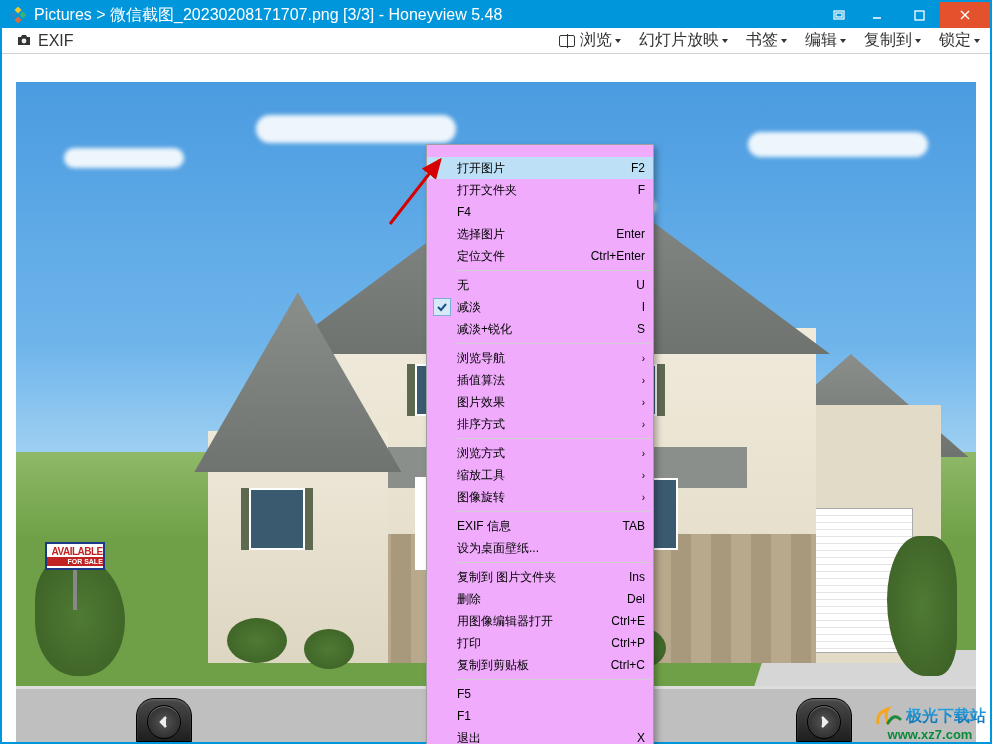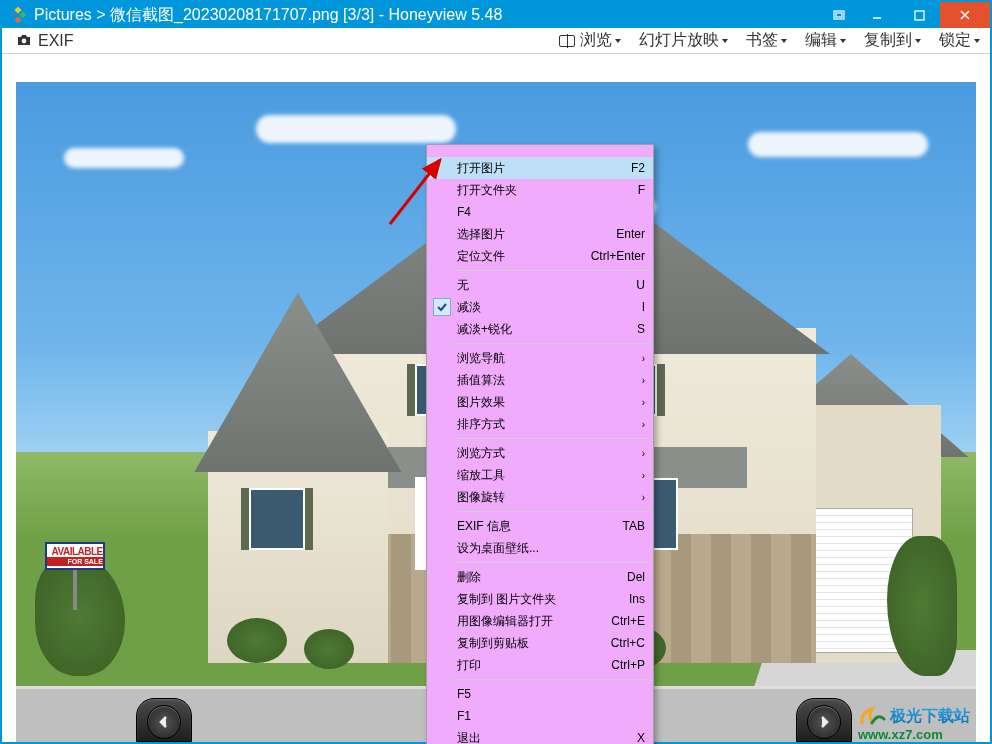--- a/index.html
+++ b/index.html
@@ -72,21 +72,21 @@
 .cm-item:hover, .cm-item.hover { background:#bde0f7; }
 .cm-sep { height:1px; background:#d0d0d0; margin:3px 2px 3px 28px; }
 .cm-label { flex:1; color:#000; }
 .cm-accel { color:#000; }
 .cm-sub { color:#000; font-size:10px; }
 .cm-check { position:absolute; left:6px; width:18px; height:18px; border:1px solid #7aaed6; background:#d6e9f7; display:flex; align-items:center; justify-content:center; }
 .cm-check svg { stroke:#1a4f8a; }
 
 .arrow-annot { position:absolute; left:382px; top:152px; pointer-events:none; }
 
-.watermark { position:absolute; right:22px; bottom:2px; text-align:left; }
+.watermark { position:absolute; right:6px; bottom:2px; text-align:center; }
 .wm-row { display:flex; align-items:center; justify-content:flex-end; gap:4px; }
 .wm-logo { width:28px; height:22px; }
 .wm-text { font-size:16px; font-weight:700; background: linear-gradient(#2aa8e8,#0a6aa8); -webkit-background-clip:text; background-clip:text; color:transparent; }
 .wm-url { font-size:13px; font-weight:600; color:#0a8a3a; }
 </style>
 </head>
 <body>
 
 <div class="window">
   <div class="titlebar">
@@ -321,38 +321,38 @@
   <div class="cm-sep"></div>
   <div class="cm-item">
       <span class="cm-label">EXIF 信息</span>
       <span class="cm-accel">TAB</span>
     </div>
   <div class="cm-item">
       <span class="cm-label">设为桌面壁纸...</span>
     </div>
   <div class="cm-sep"></div>
   <div class="cm-item">
+      <span class="cm-label">复制到 图片文件夹</span>
+      <span class="cm-accel">Ins</span>
+    </div>
+  <div class="cm-item">
       <span class="cm-label">删除</span>
       <span class="cm-accel">Del</span>
     </div>
   <div class="cm-item">
-      <span class="cm-label">复制到 图片文件夹</span>
-      <span class="cm-accel">Ins</span>
-    </div>
-  <div class="cm-item">
       <span class="cm-label">用图像编辑器打开</span>
       <span class="cm-accel">Ctrl+E</span>
     </div>
   <div class="cm-item">
+      <span class="cm-label">打印</span>
+      <span class="cm-accel">Ctrl+P</span>
+    </div>
+  <div class="cm-item">
       <span class="cm-label">复制到剪贴板</span>
       <span class="cm-accel">Ctrl+C</span>
-    </div>
-  <div class="cm-item">
-      <span class="cm-label">打印</span>
-      <span class="cm-accel">Ctrl+P</span>
     </div>
   <div class="cm-sep"></div>
   <div class="cm-item">
       <span class="cm-accel">F5</span>
     </div>
   <div class="cm-item">
       <span class="cm-accel">F1</span>
     </div>
   <div class="cm-item">
       <span class="cm-label">退出</span>

